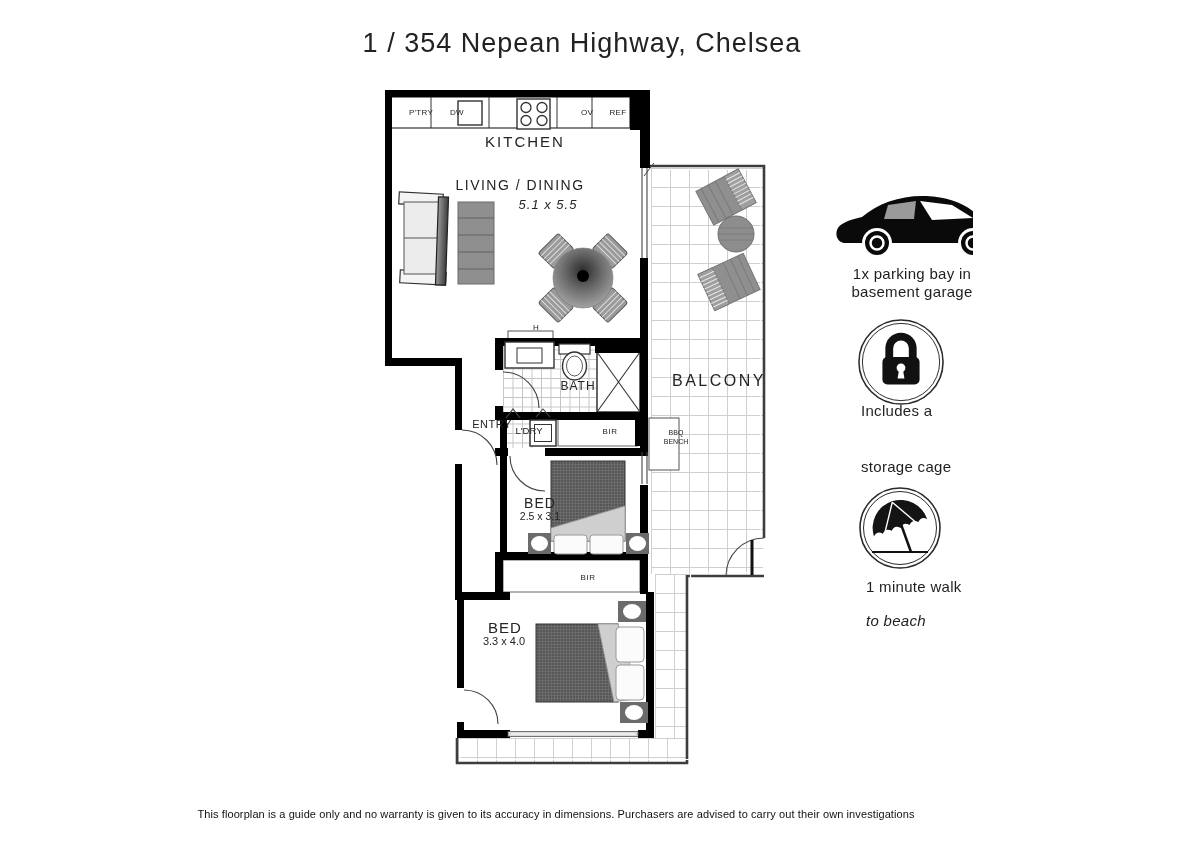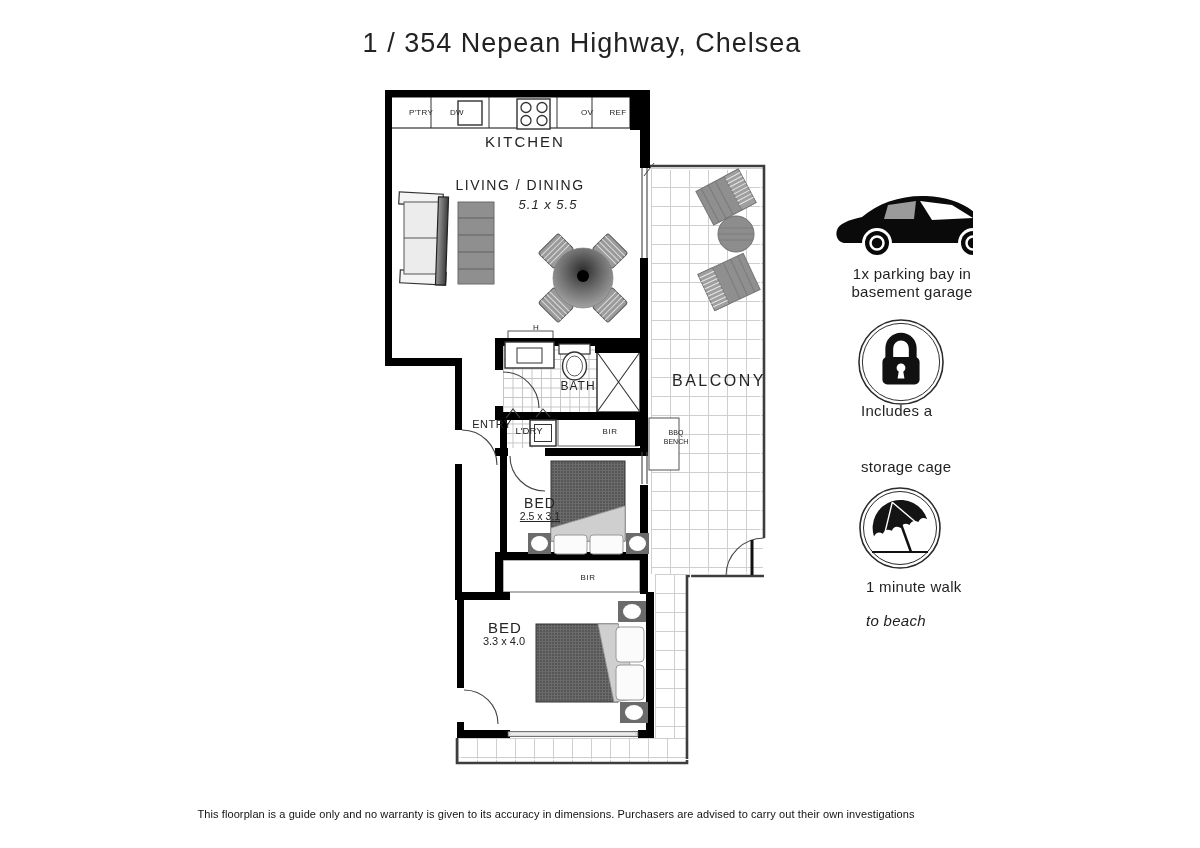--- a/index.html
+++ b/index.html
@@ -33,21 +33,21 @@
   .lbl-balcony{left:707px;top:381px;font-size:16px;letter-spacing:2.5px;}
   .lbl-bath{left:566px;top:386px;font-size:12px;letter-spacing:1px;}
   .lbl-entry{left:480px;top:424px;font-size:11px;letter-spacing:0.5px;}
   .lbl-ldry{left:517px;top:430px;font-size:9.5px;}
   .lbl-h{left:524px;top:327px;font-size:8px;}
   .lbl-bir1{left:598px;top:431px;font-size:8px;letter-spacing:0.5px;}
   .lbl-bir2{left:576px;top:577px;font-size:8px;letter-spacing:0.5px;}
   .lbl-bbq{left:664px;top:437px;font-size:7px;line-height:9px;white-space:normal;
            width:30px;text-align:center;}
   .lbl-bed1{left:528px;top:503px;font-size:14px;letter-spacing:1px;}
-  .lbl-bed1-dims{left:528px;top:516px;font-size:10.5px;text-decoration:underline;}
+  .lbl-bed1-dims{left:528px;top:516px;font-size:10.5px;}
   .lbl-bed2{left:493px;top:627px;font-size:15px;letter-spacing:1px;}
   .lbl-bed2-dims{left:492px;top:641px;font-size:11px;text-align:center;}
   
   .feature-icon{position:absolute;z-index:2;}
   .car-icon{left:832px;top:186px;}
   .lock-icon{left:857px;top:318px;}
   .umbrella-icon{left:858px;top:486px;}
   .cap{position:absolute;z-index:2;font-size:15px;color:#1f1f1f;letter-spacing:0.3px;}
   .cap-center{transform:translateX(-50%);white-space:nowrap;}
   .cap-car1{left:912px;top:265px;} .cap-car2{left:912px;top:283px;}

